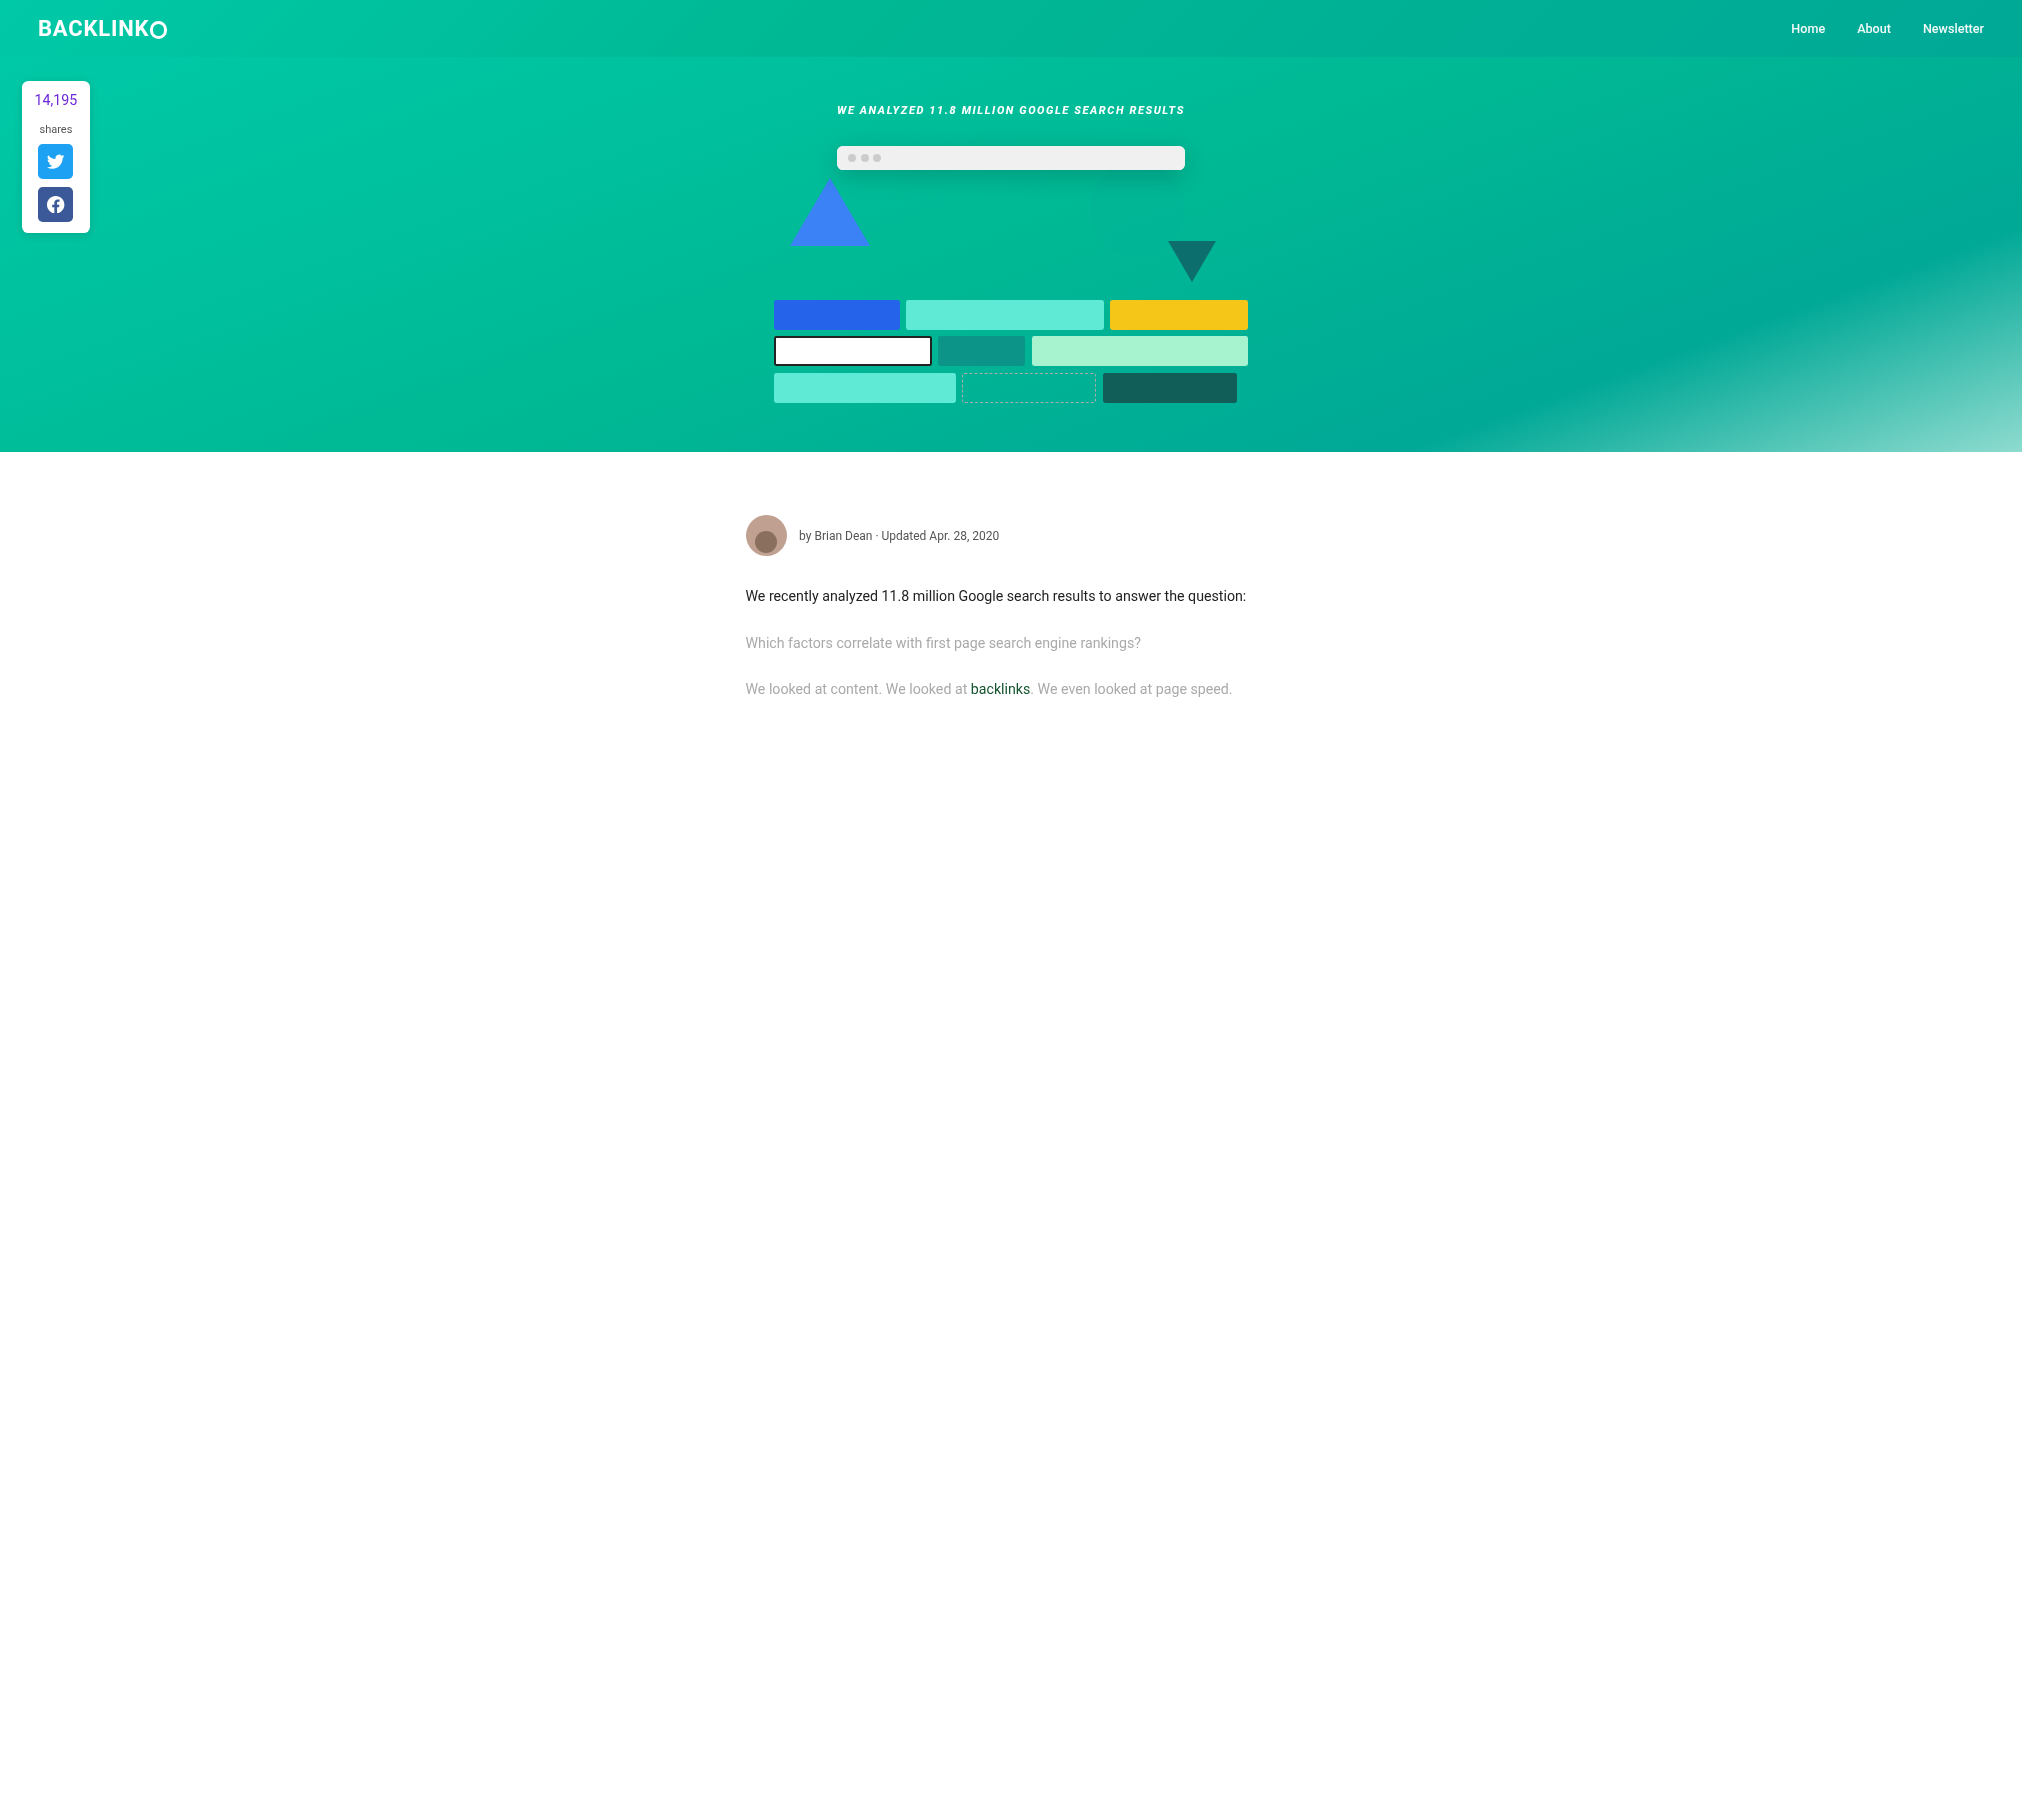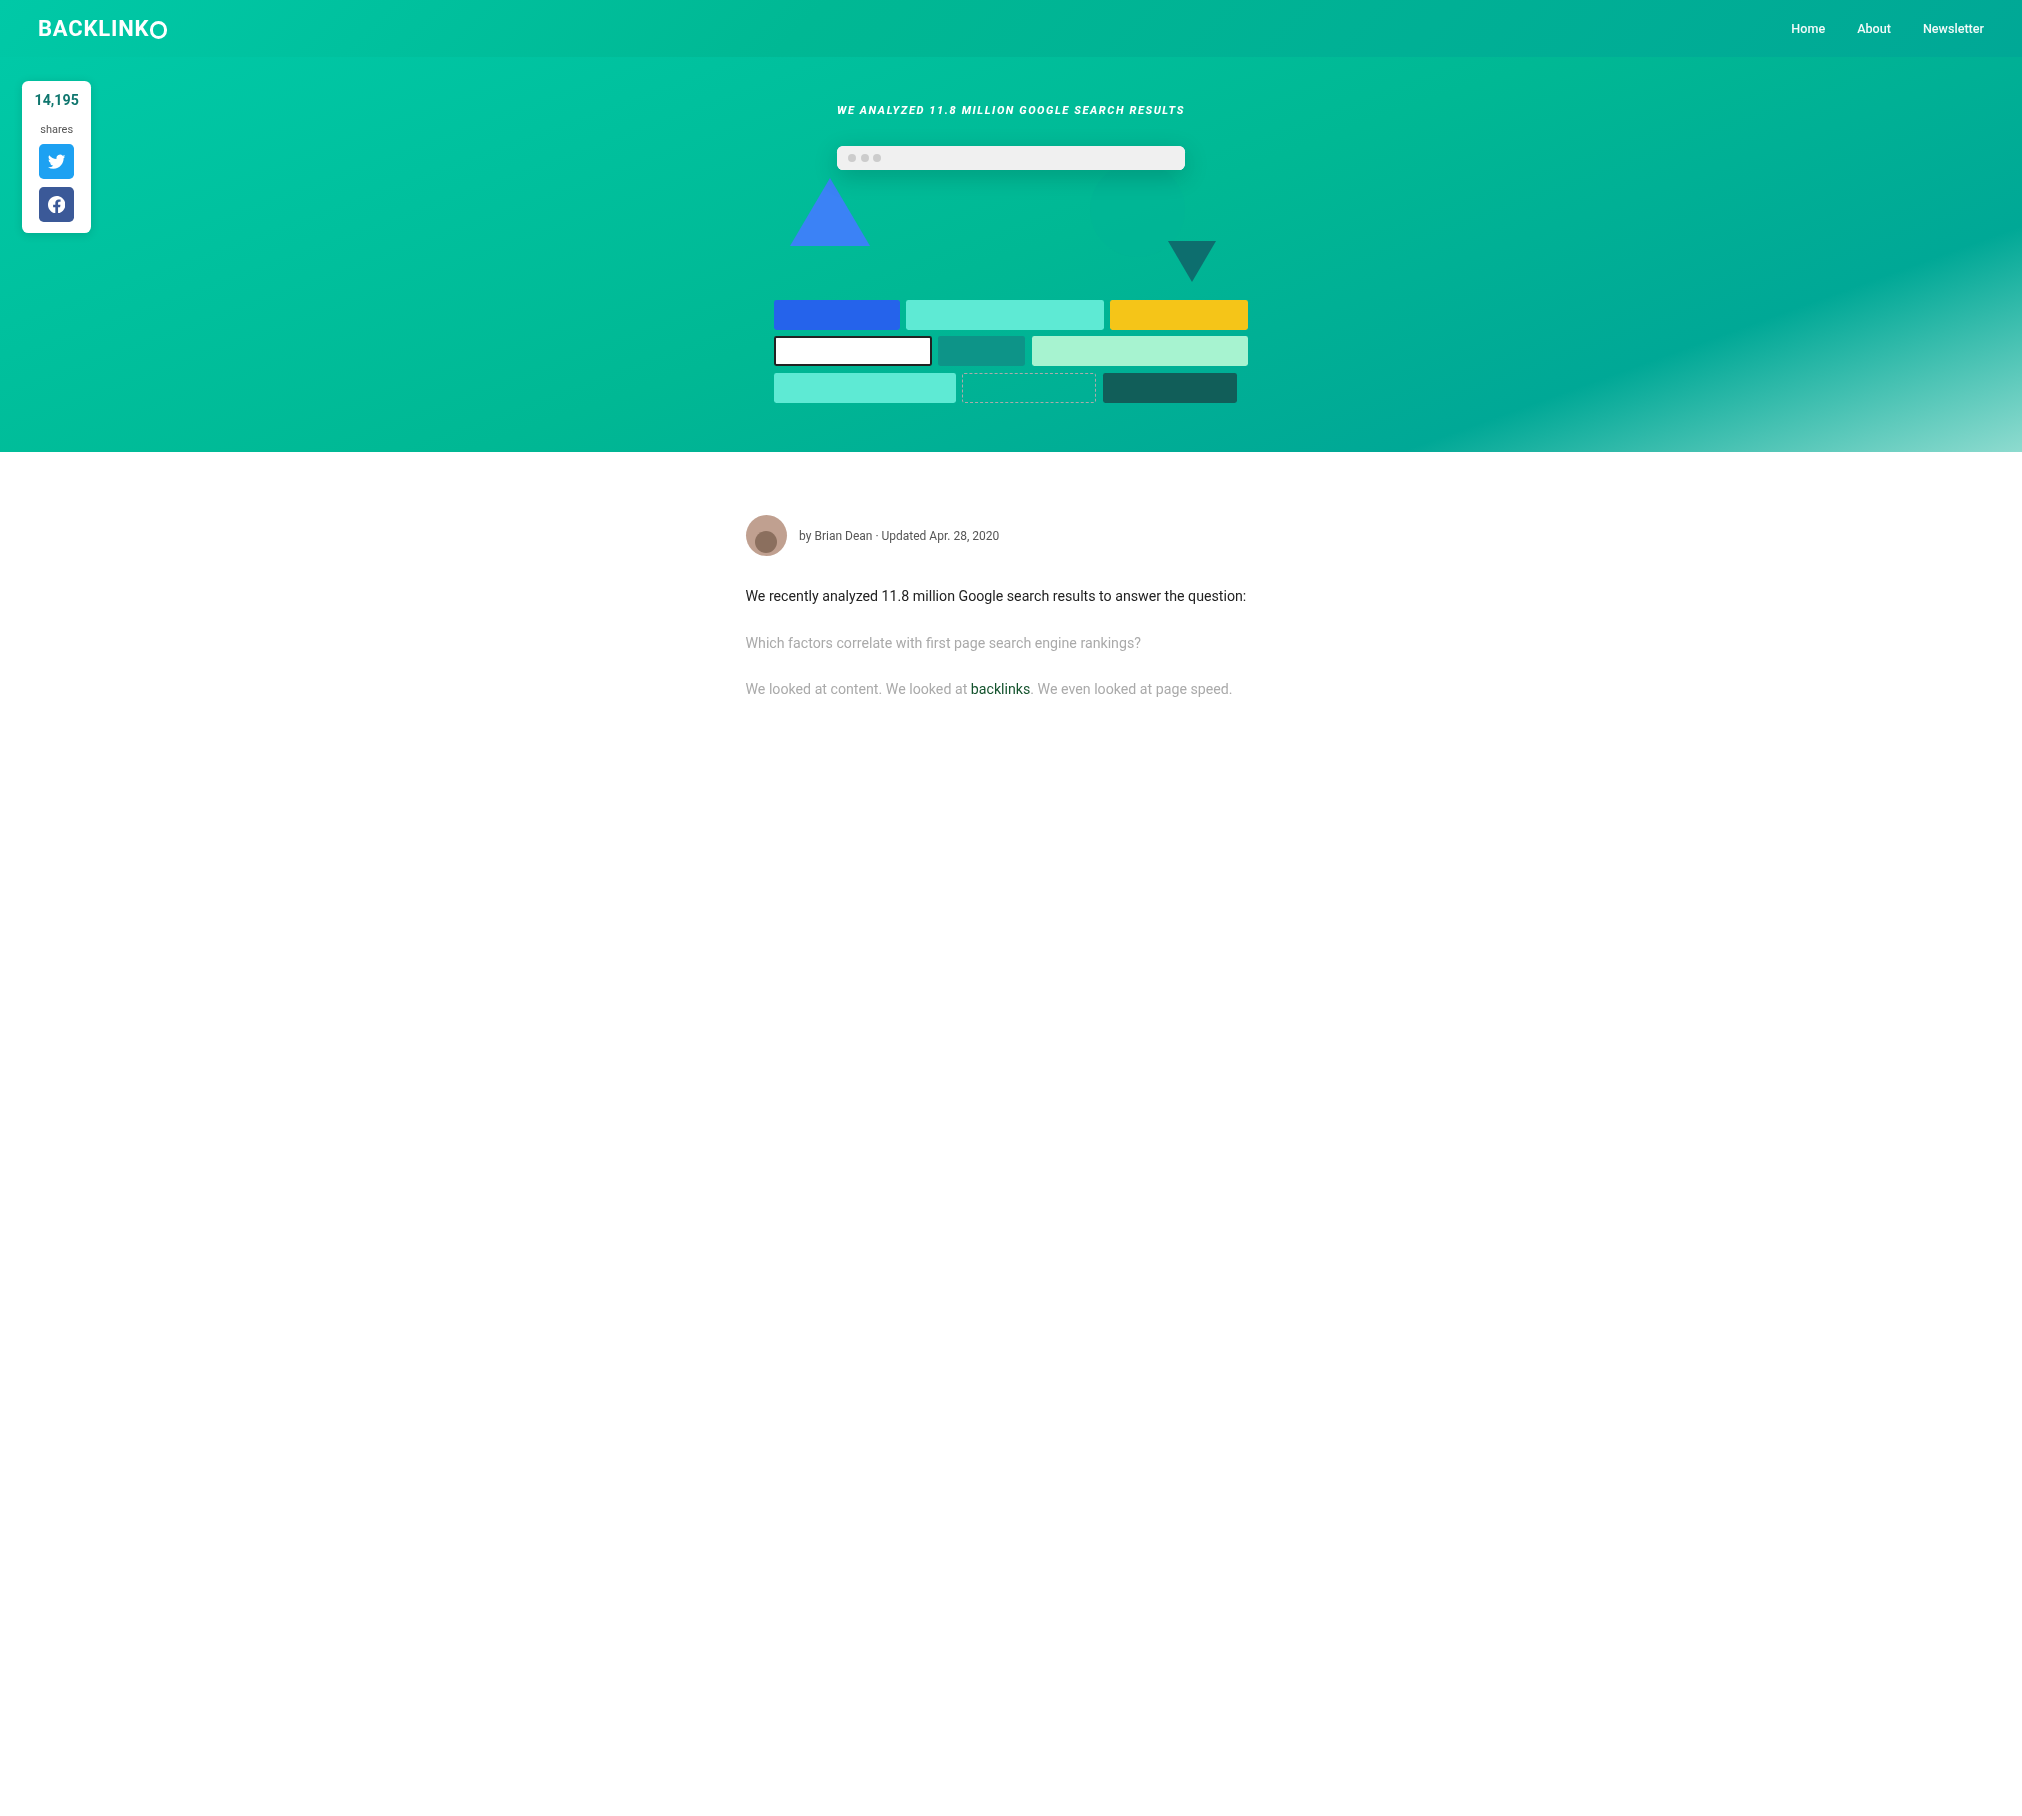--- a/index.html
+++ b/index.html
@@ -103,22 +103,22 @@
       flex-direction: column;
       align-items: center;
       gap: 8px;
       box-shadow: 0 1.6px 9.5px rgba(0,0,0,0.12);
       z-index: 10;
       min-width: 57px;
     }
 
     .share-count {
       font-size: 14.2px;
-      font-weight: 700;
-      color: #0f766e;
+      font-weight: 400;
+      color: #6d28d9;
       text-align: center;
       line-height: 1.2;
     }
 
     .share-label {
       font-size: 11px;
       color: #555;
       text-align: left;
       margin-top: 6px;
     }

